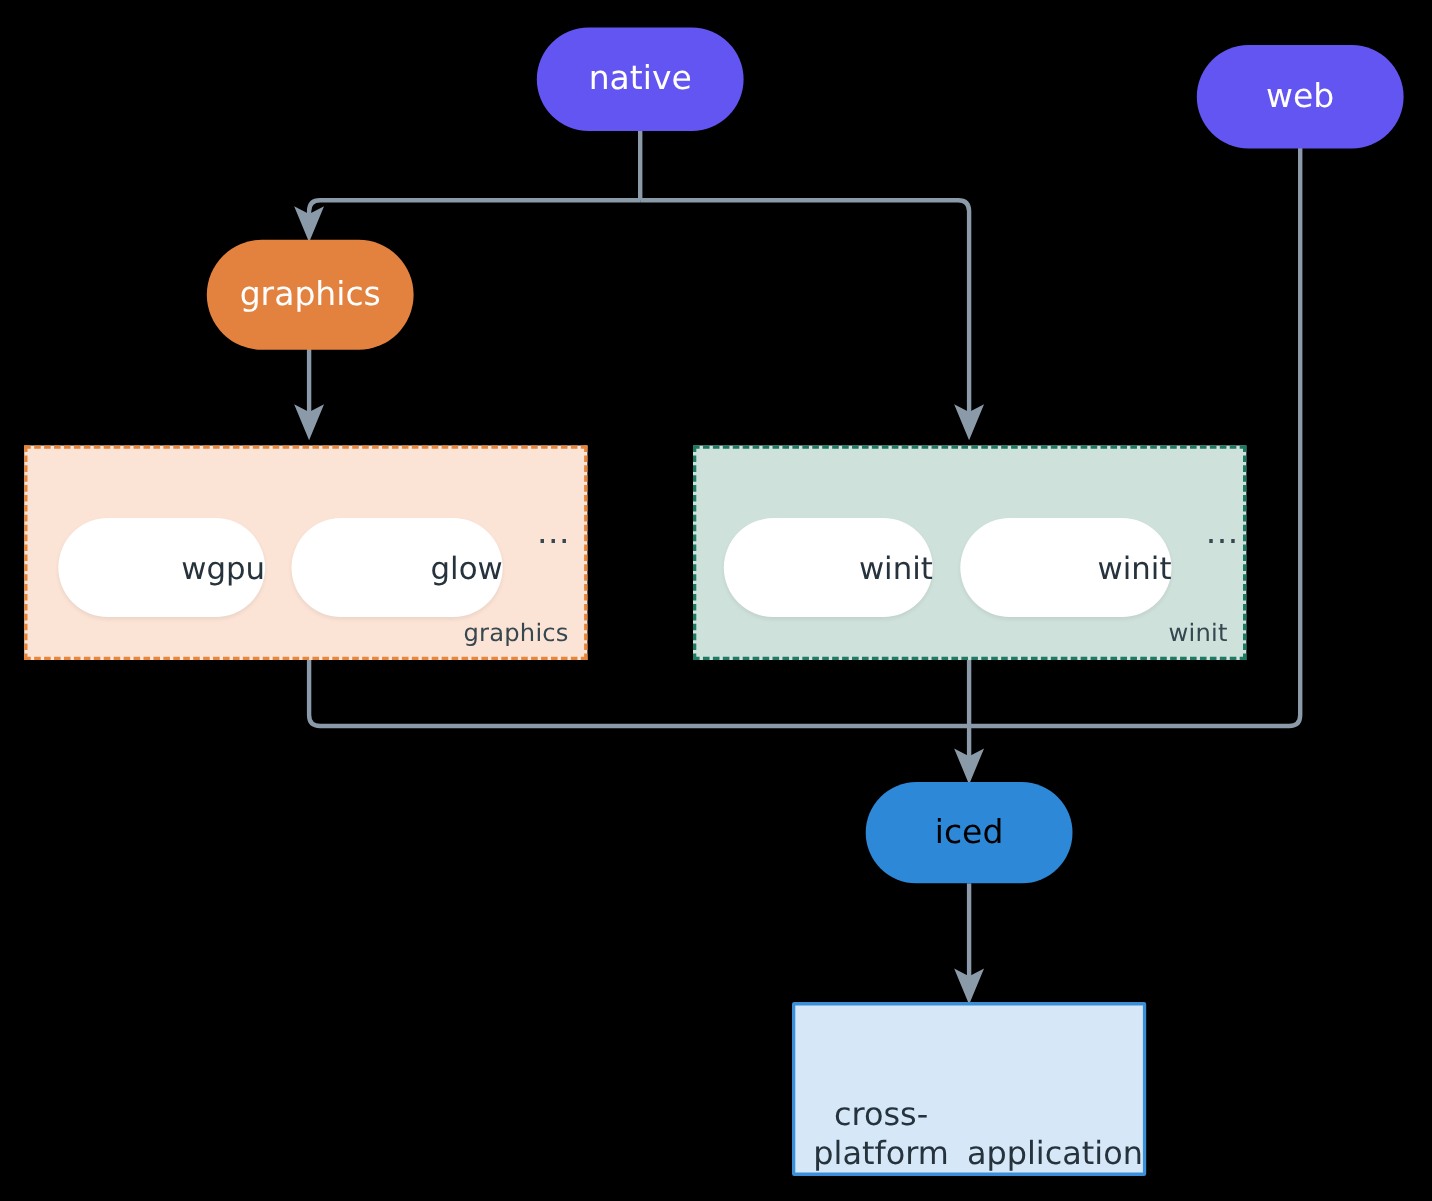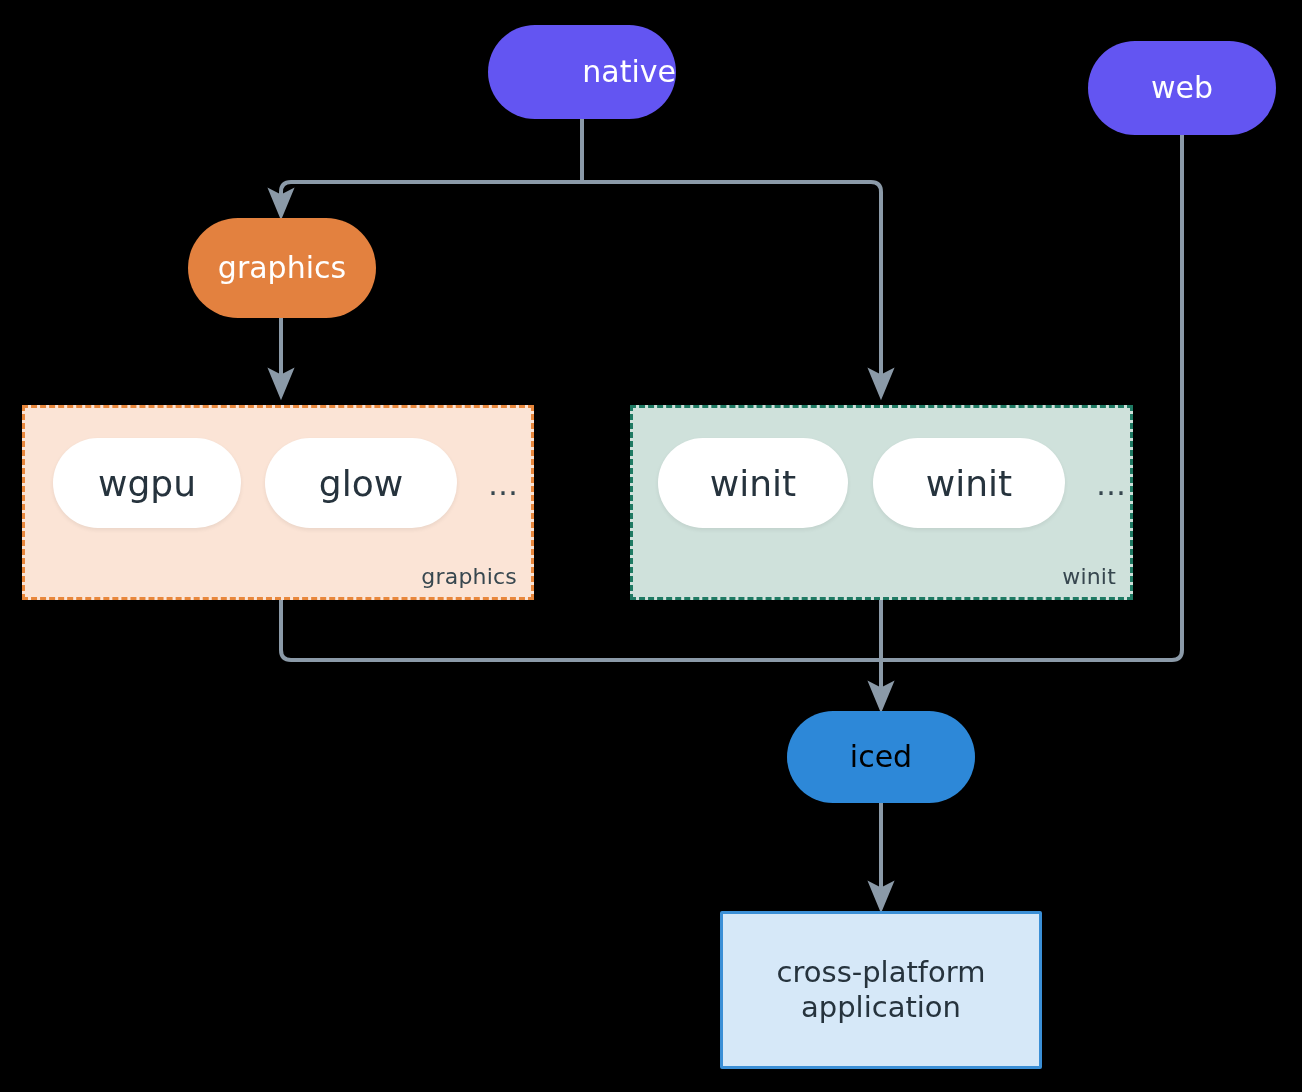--- a/index.html
+++ b/index.html
@@ -52,42 +52,44 @@
     right: 14px;
     bottom: 8px;
     font-size: 22px;
     color: #37474f;
     letter-spacing: 0.2px;
   }
   .sub-pill {
     position: absolute;
     display: flex;
     align-items: center;
-    justify-content: center;
+    justify-content: flex-end;
     background: #ffffff;
     border-radius: 999px;
     color: #26333d;
-    font-size: 36px;
+    font-size: 28px;
     box-shadow: 0 2px 4px rgba(0,0,0,0.07);
+    margin-top: 33px;
   }
   .ellipsis {
     position: absolute;
     font-size: 30px;
     color: #37474f;
     display: flex;
     align-items: center;
     justify-content: center;
   }
   .rect-node {
     border-radius: 2px;
     font-size: 29px;
     color: #26333d;
     border-width: 3px;
     border-style: solid;
-    flex-direction: column;
+    flex-direction: row;
+    align-items: flex-end;
   }
   .rect-line { display: block; }
 </style>
 </head>
 <body>
 
 <div id="diagram-root" style="background: rgb(0, 0, 0);">
 
   <svg id="edge-layer" viewBox="0 0 1302 1092">
     <defs>
@@ -111,21 +113,21 @@
       <path d="M881,600 L881,660"></path>
 
       <path d="M1182,119 L1182,650 Q1182,660 1172,660 L881,660"></path>
 
       <path d="M881,660 L881,698" marker-end="url(#arrowhead)"></path>
 
       <path d="M881,803 L881,898" marker-end="url(#arrowhead)"></path>
     </g>
   </svg>
 
-  <div class="node pill-node" id="node-native" style="left: 488px; top: 25px; width: 188px; height: 94px; background: rgb(99, 85, 242); color: rgb(255, 255, 255); justify-content: flex-end;">
+  <div class="node pill-node" id="node-native" style="left: 488px; top: 25px; width: 188px; height: 94px; background: rgb(99, 85, 242); color: rgb(255, 255, 255);">
     <span>native</span>
   </div>
 
   <div class="node pill-node" id="node-web" style="left: 1088px; top: 25px; width: 188px; height: 94px; background: rgb(99, 85, 242); color: rgb(255, 255, 255); margin-top: 16px;">
     <span>web</span>
   </div>
 
   <div class="node pill-node" id="node-graphics" style="left: 188px; top: 218px; width: 188px; height: 100px; background: rgb(227, 129, 63); color: rgb(255, 255, 255);">
     <span>graphics</span>
   </div>

